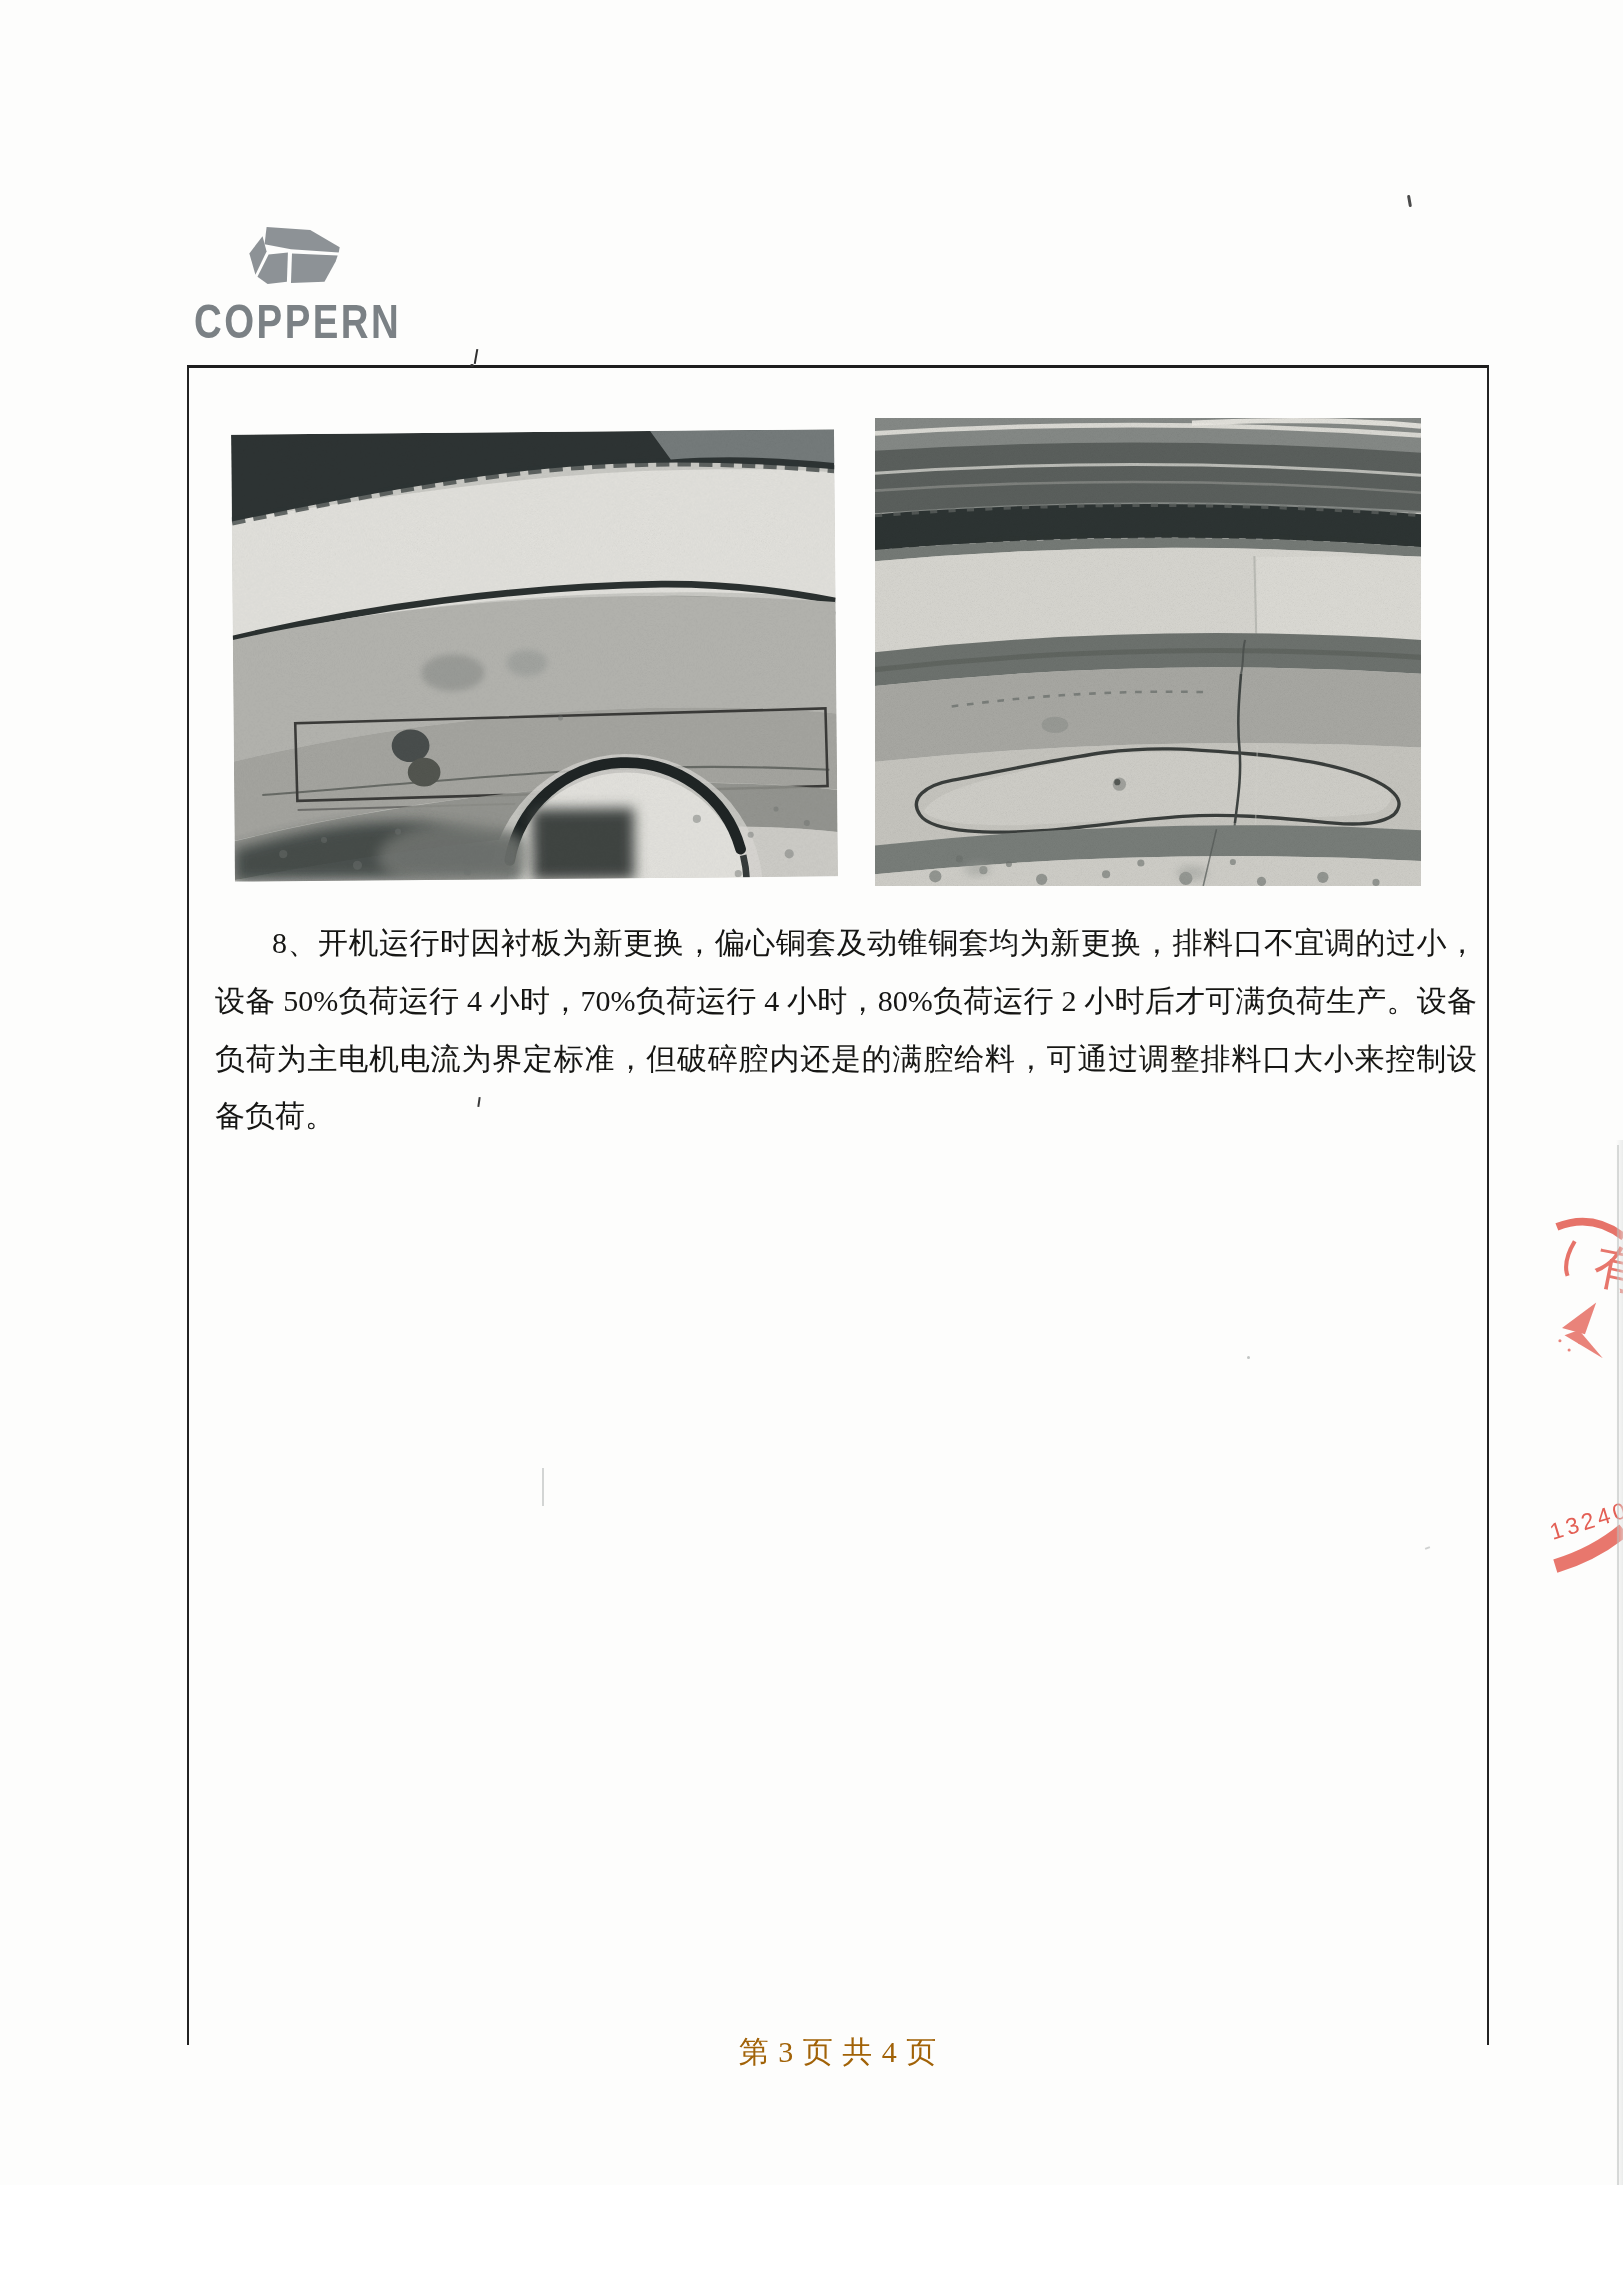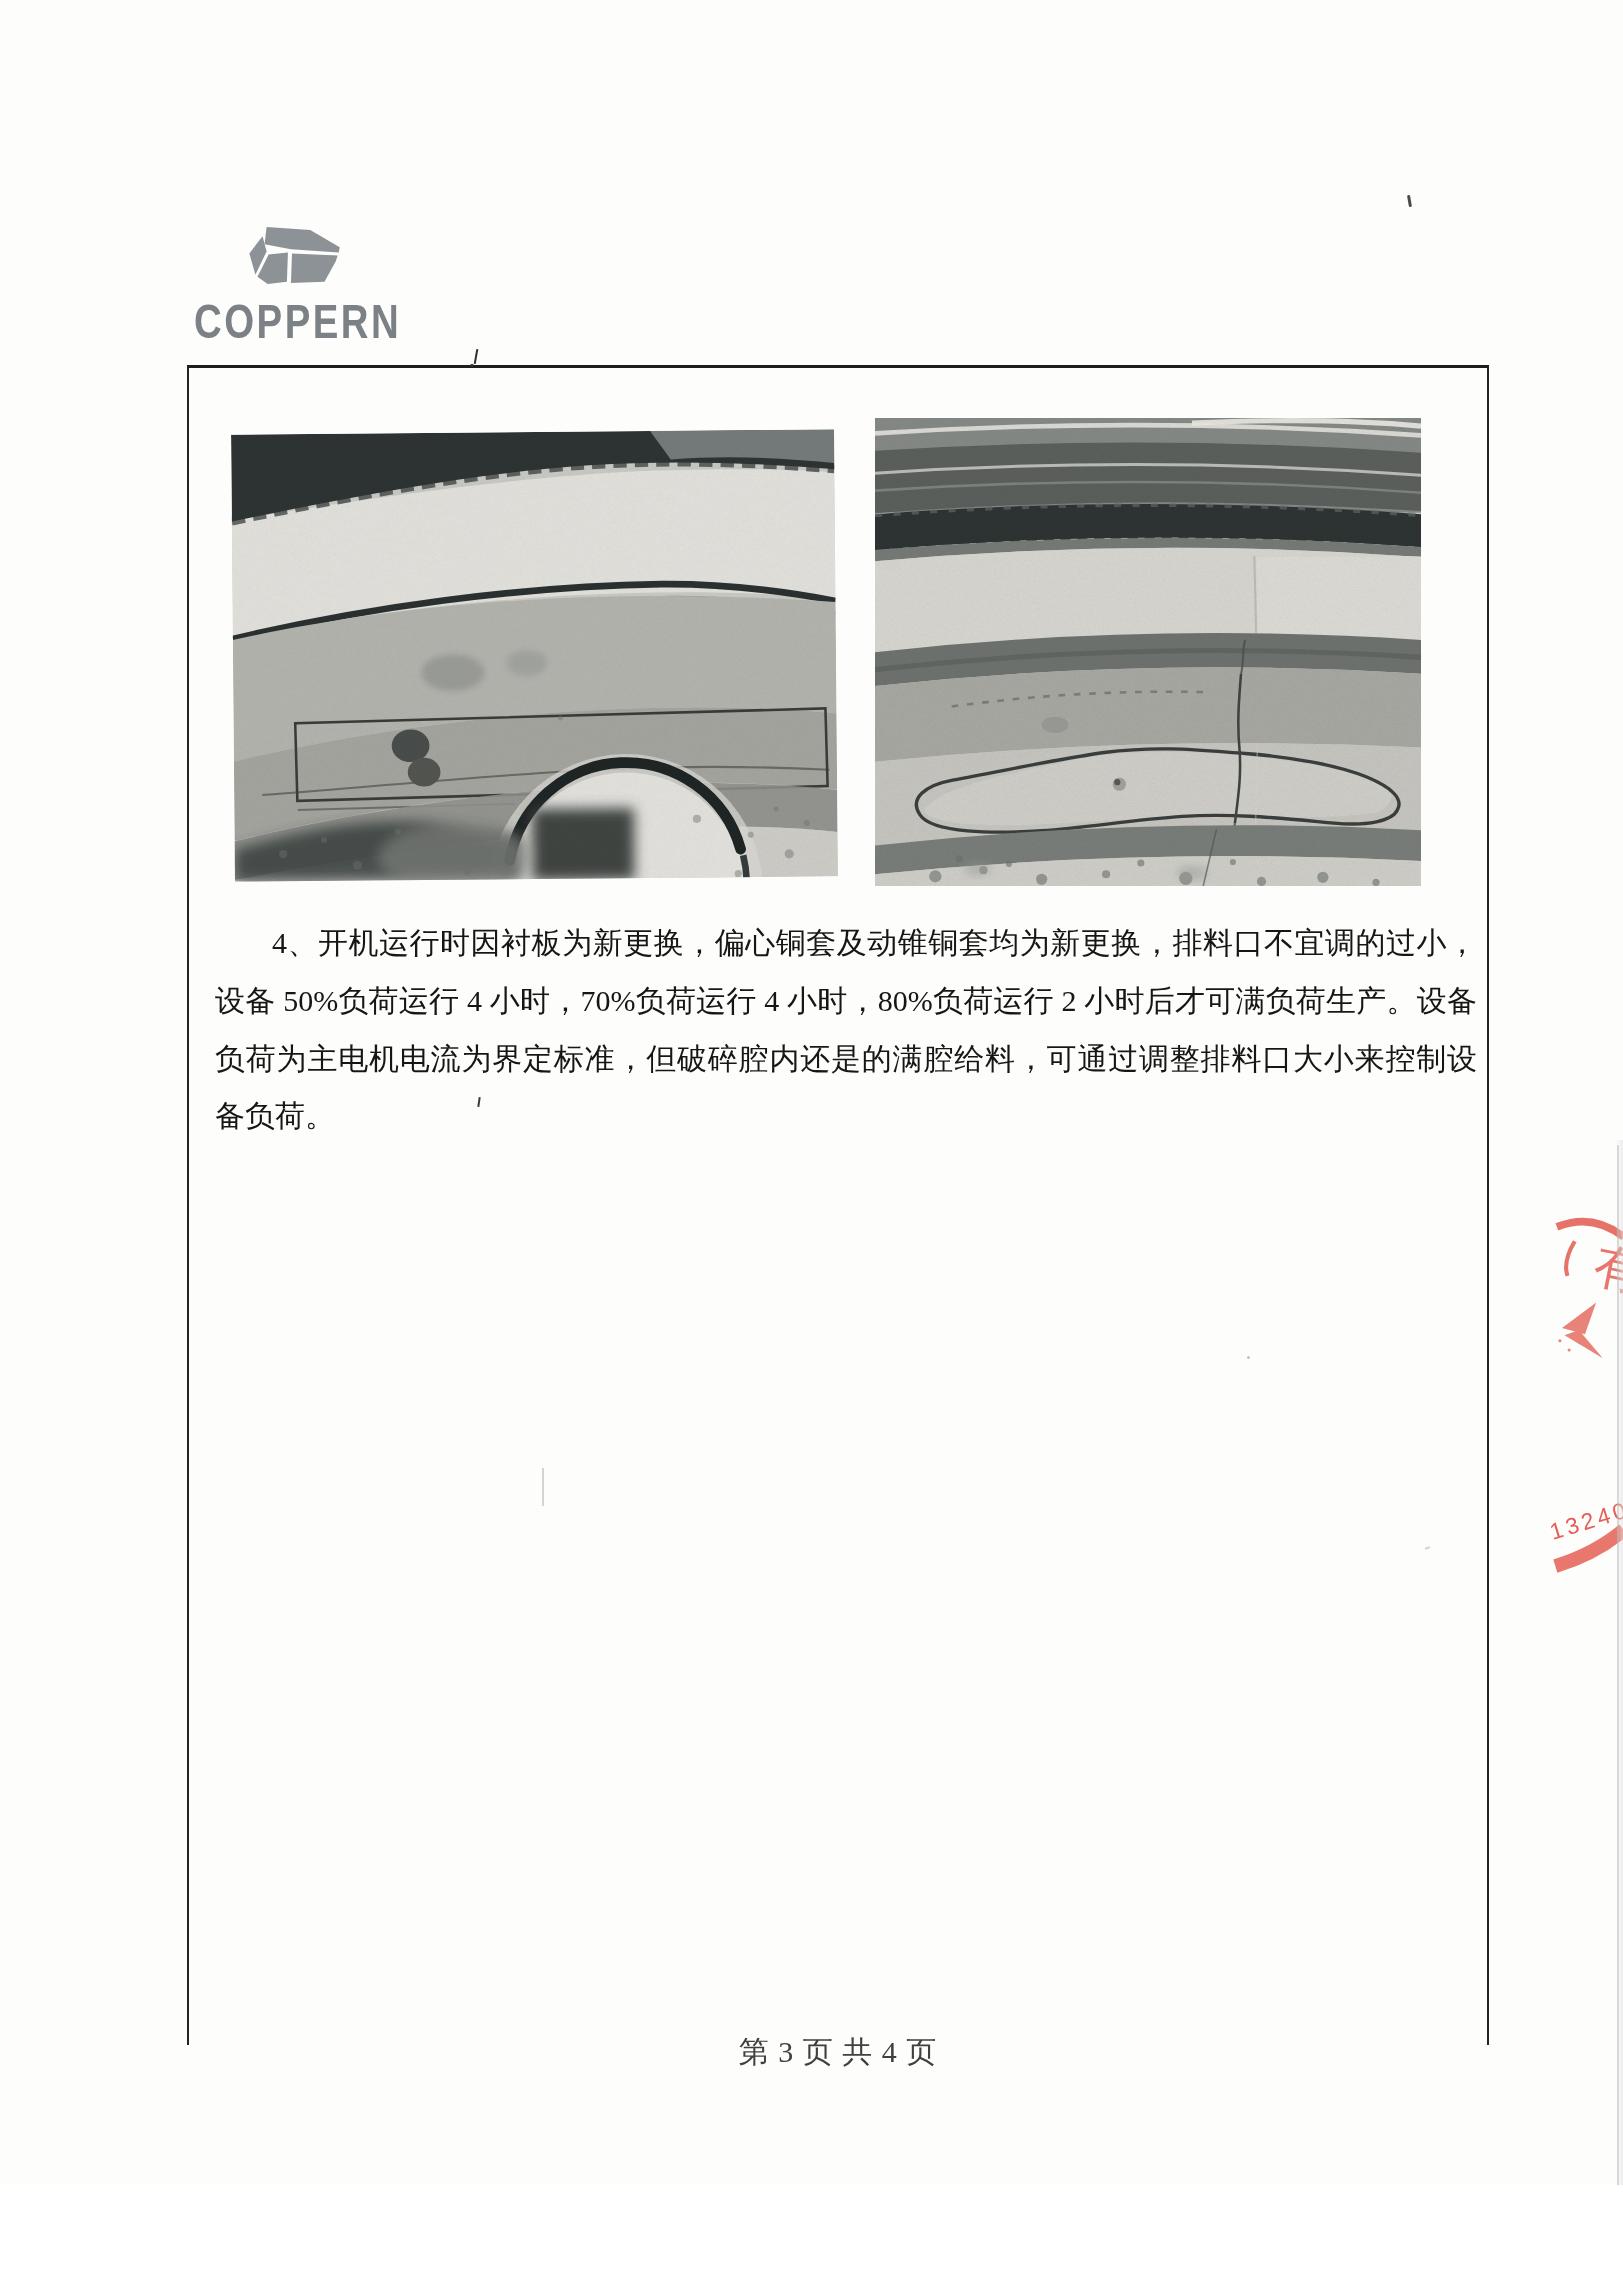--- a/index.html
+++ b/index.html
@@ -26,21 +26,21 @@
   .txtline { position:absolute; font-size:30px; line-height:34px; color:#161614; white-space:nowrap;
              font-family:"Liberation Serif","DejaVu Serif",serif; }
   .just { white-space:normal; text-align:justify; text-align-last:justify; }
   .l1 { left:272px; top:926px; width:1205px; }
   .l2 { left:215px; top:984px; width:1262px; }
   .l3 { left:215px; top:1042px; width:1262px; }
   .l4 { left:215px; top:1099px; width:1262px; }
 
   
   .footer { position:absolute; left:187px; top:2032px; width:1302px; text-align:center;
-            font-size:30px; letter-spacing:1px; color:#404040; }
+            font-size:30px; letter-spacing:1px; color:#a16207; }
 
   
   .stamp { position:absolute; left:1526px; top:1209px; width:98px; height:373px; }
 
   
   .edge-strip { position:absolute; right:0; top:1140px; width:7.2px; height:1156px;
                 background:linear-gradient(to right, rgba(200,203,201,0), #dfe1e0); opacity:.6; }
   .edge-line  { position:absolute; left:1617px; top:1145px; width:1.5px; height:1151px;
                 background:#b6b9b7; opacity:.5; }
   .mk { position:absolute; background:#2f2f2f; }
@@ -196,21 +196,21 @@
       <circle cx="262" cy="872" r="6"></circle>
         <circle cx="520" cy="870" r="7"></circle>
         <circle cx="700" cy="868" r="6"></circle>
     </g>
     <ellipse cx="200" cy="882" rx="26" ry="13" fill="#9a9d98" opacity="0.5" filter="url(#b8)"></ellipse>
     <ellipse cx="620" cy="890" rx="30" ry="14" fill="#9a9d98" opacity="0.5" filter="url(#b8)"></ellipse>
     <path d="M642,915 L668,804" stroke="#545956" stroke-width="3" opacity="0.7"></path>
     <rect width="1068" height="915" filter="url(#g2)" opacity="0.2" style="mix-blend-mode:multiply"></rect>
   </svg>
 
-  <div class="txtline just l1">4、开机运行时因衬板为新更换，偏心铜套及动锥铜套均为新更换，排料口不宜调的过小，</div>
+  <div class="txtline just l1">8、开机运行时因衬板为新更换，偏心铜套及动锥铜套均为新更换，排料口不宜调的过小，</div>
   <div class="txtline just l2">设备 50%负荷运行 4 小时，70%负荷运行 4 小时，80%负荷运行 2 小时后才可满负荷生产。设备</div>
   <div class="txtline just l3">负荷为主电机电流为界定标准，但破碎腔内还是的满腔给料，可通过调整排料口大小来控制设</div>
   <div class="txtline l4">备负荷。</div>
 
   <div class="footer">第 3 页 共 4 页</div>
 
   <svg class="stamp" viewBox="0 0 191 730">
     <g stroke="#e25549" fill="none" opacity="0.82">
       <path d="M60,35 Q130,7 191,55" stroke-width="15"></path>
       <path d="M95,63 Q71,103 81,131" stroke-width="8"></path>

